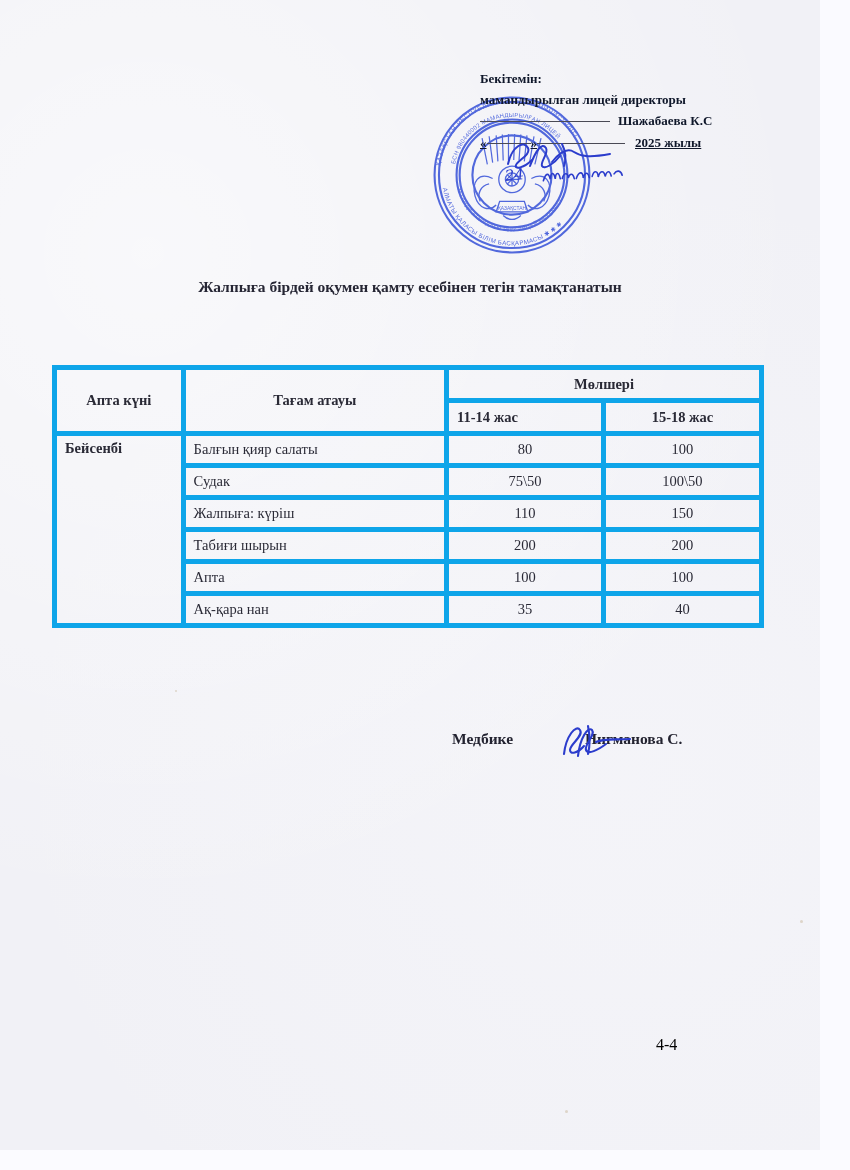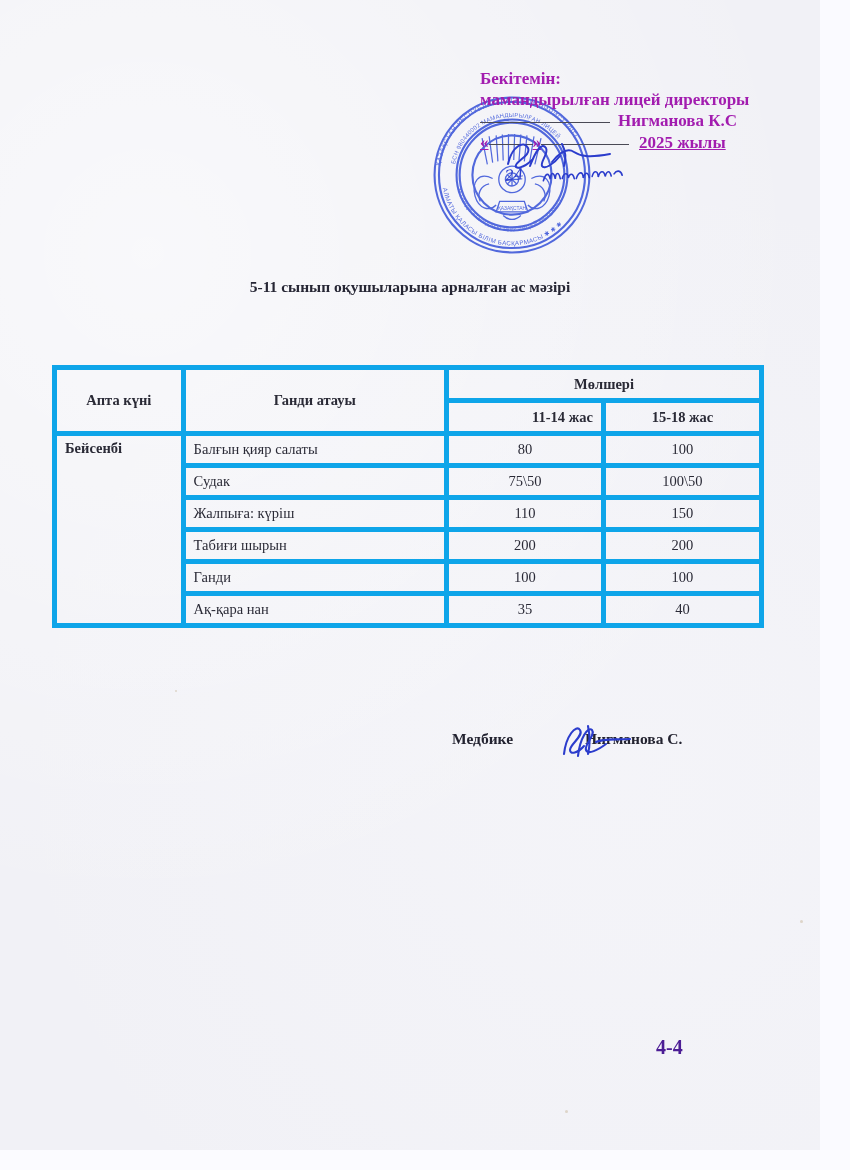--- a/index.html
+++ b/index.html
@@ -51,23 +51,23 @@
     height: 20px;
     background: #fbfbff;
   }
 
   
   .approval {
     position: absolute;
     left: 480px;
     top: 68px;
     width: 330px;
-    color: #a21caf;
+    color: #0f172a;
     font-weight: bold;
-    font-size: 17px;
+    font-size: 13px;
     line-height: 21px;
     z-index: 4;
   }
   .approval .ln {
     white-space: nowrap;
   }
   .sig-row {
     position: relative;
     height: 22px;
     white-space: nowrap;
@@ -209,23 +209,23 @@
     left: 558px;
     top: 722px;
     z-index: 6;
   }
 
   
   .page-number {
     position: absolute;
     left: 656px;
     top: 1036px;
-    font-weight: bold;
-    font-size: 20px;
-    color: #4c1d95;
+    font-weight: normal;
+    font-size: 16px;
+    color: #000000;
     z-index: 4;
   }
   
   .speck {
     position: absolute;
     background: #c9b79c;
     opacity: 0.5;
     border-radius: 50%;
   }
 </style>
@@ -303,21 +303,21 @@
       <path d="M 86,130 L 114,130 L 118,142 L 82,142 Z"></path>
       <path d="M 90,146 C 96,152 104,152 110,146"></path>
     </g>
     <text x="100" y="140" font-size="5.6" fill="#3b55d9" text-anchor="middle" font-family="Liberation Sans, sans-serif">ҚАЗАҚСТАН</text>
   </svg>
 
   <div class="approval">
     <div class="ln">Бекітемін:</div>
     <div class="ln">мамандырылған лицей директоры</div>
     <div class="sig-row">
-      <span class="sig-rule"></span><span>Нигманова К.С</span>
+      <span class="sig-rule"></span><span>Шажабаева К.С</span>
     </div>
     <div class="date-row">
       <span>«</span><span class="date-q"></span><span>»</span><span class="date-month"></span><span>2025 жылы</span>
     </div>
   </div>
 
   <svg class="hand hand-sign-top" width="118" height="34" viewBox="0 0 118 34" xmlns="http://www.w3.org/2000/svg">
     <g fill="none" stroke="#2b3ccc" stroke-width="2" stroke-linecap="round">
       <path d="M 6,26 C 10,8 22,2 26,10 C 29,17 16,22 14,27 C 12,32 22,30 30,22"></path>
       <path d="M 28,28 C 34,12 40,4 44,10 C 47,15 38,24 40,28 C 42,32 52,26 58,18"></path>
@@ -330,32 +330,32 @@
     <g fill="none" stroke="#2b3ccc" stroke-width="1.6" stroke-linecap="round">
       <path d="M 3,15 C 6,7 9,7 10,14 C 11,7 14,6 15,14 C 16,7 19,7 20,14"></path>
       <path d="M 22,14 C 24,8 28,8 28,14 C 30,9 33,9 34,15"></path>
       <path d="M 36,15 C 39,8 43,8 43,15 C 45,9 48,9 49,15"></path>
       <path d="M 52,14 C 54,8 58,8 58,15 C 60,9 64,8 65,15 C 67,9 70,9 71,15"></path>
       <path d="M 74,13 C 77,9 81,10 82,15"></path>
     </g>
   </svg>
 
   <div class="doc-title">
-    <div>5-11 сынып оқушыларына арналған ас мәзірі</div>
+    <div>Жалпыға бірдей оқумен қамту есебінен тегін тамақтанатын</div>
   </div>
 
   <table class="menu-table">
     <thead>
       <tr>
         <th class="col-day" rowspan="2">Апта күні</th>
-        <th class="col-dish" rowspan="2">Ганди атауы</th>
+        <th class="col-dish" rowspan="2">Тағам атауы</th>
         <th colspan="2">Мөлшері</th>
       </tr>
       <tr>
-        <th class="col-a1" style="text-align:right;">11-14 жас</th>
+        <th class="col-a1" style="text-align:left;">11-14 жас</th>
         <th class="col-a2" style="text-align:center;">15-18 жас</th>
       </tr>
     </thead>
     <tbody>
       <tr>
         <td class="day-cell" rowspan="6">Бейсенбі</td>
         <td class="dish-cell">Балғын қияр салаты</td>
         <td class="amt-cell">80</td>
         <td class="amt-cell">100</td>
       </tr>
@@ -368,21 +368,21 @@
         <td class="dish-cell">Жалпыға: күріш</td>
         <td class="amt-cell">110</td>
         <td class="amt-cell">150</td>
       </tr>
       <tr>
         <td class="dish-cell">Табиғи шырын</td>
         <td class="amt-cell">200</td>
         <td class="amt-cell">200</td>
       </tr>
       <tr>
-        <td class="dish-cell">Ганди</td>
+        <td class="dish-cell">Апта</td>
         <td class="amt-cell">100</td>
         <td class="amt-cell">100</td>
       </tr>
       <tr>
         <td class="dish-cell">Ақ-қара нан</td>
         <td class="amt-cell">35</td>
         <td class="amt-cell">40</td>
       </tr>
     </tbody>
   </table>

